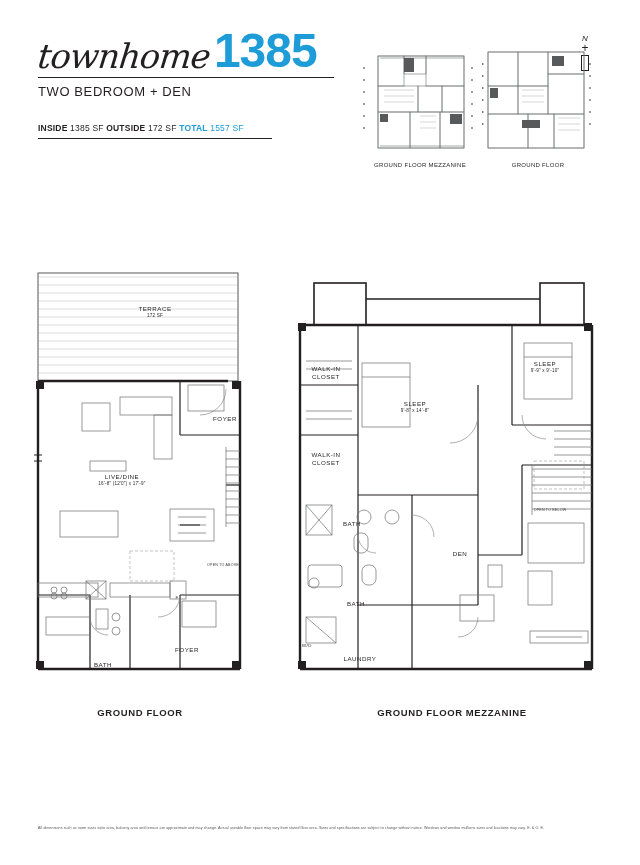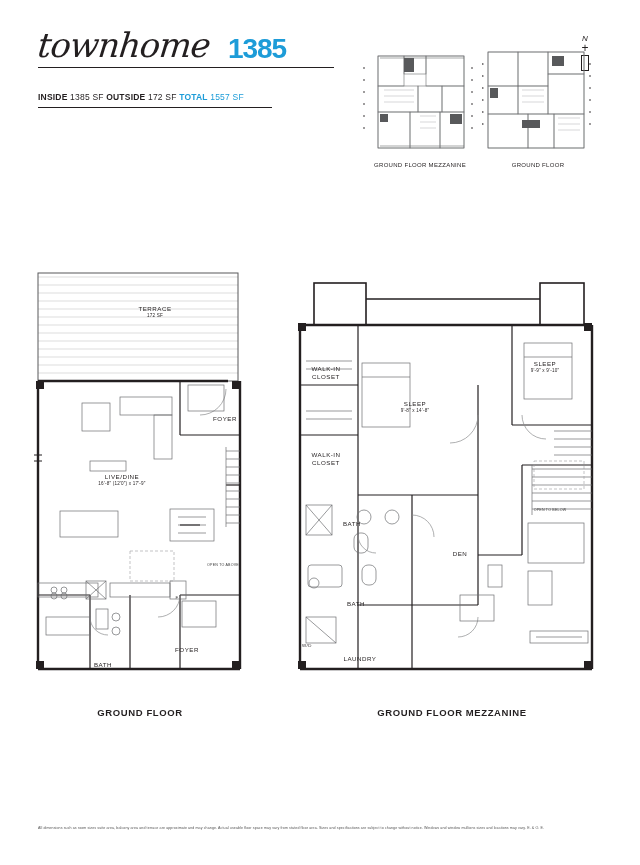--- a/index.html
+++ b/index.html
@@ -21,25 +21,25 @@
     font-style:italic;
     font-size:34px;
     letter-spacing:-1px;
     color:#231f20;
     line-height:0.9;
     transform:skewX(-6deg);
   }
   .brand-num{
     font-family:"Liberation Sans", sans-serif;
     font-weight:bold;
-    font-size:28px;
+    font-size:48px;
     color:#1d9cd8;
     line-height:0.86;
     letter-spacing:-1px;
-    margin-left:18px;
+    margin-left:4px;
   }
   .brand-rule{
     width:296px;height:1px;background:#231f20;margin-top:6px;
   }
   .subtitle{
     font-size:13px;letter-spacing:0.6px;margin-top:6px;color:#231f20;
   }
   .areas{
     margin-top:24px;font-size:8.5px;letter-spacing:0.2px;
   }
@@ -83,20 +83,21 @@
 <body>
 
 <div class="page">
 
   <div class="header">
     <div class="brand">
       <span class="brand-script">townhome</span>
       <span class="brand-num">1385</span>
     </div>
     <div class="brand-rule"></div>
+    <div class="subtitle">TWO BEDROOM + DEN</div>
     <div class="areas">
       <b>INSIDE</b>
       <span>1385 SF</span>
       <b>OUTSIDE</b>
       <span>172 SF</span>
       <span class="accent">TOTAL</span>
       <span class="accent-val">1557 SF</span>
     </div>
     <div class="areas-rule"></div>
   </div>

